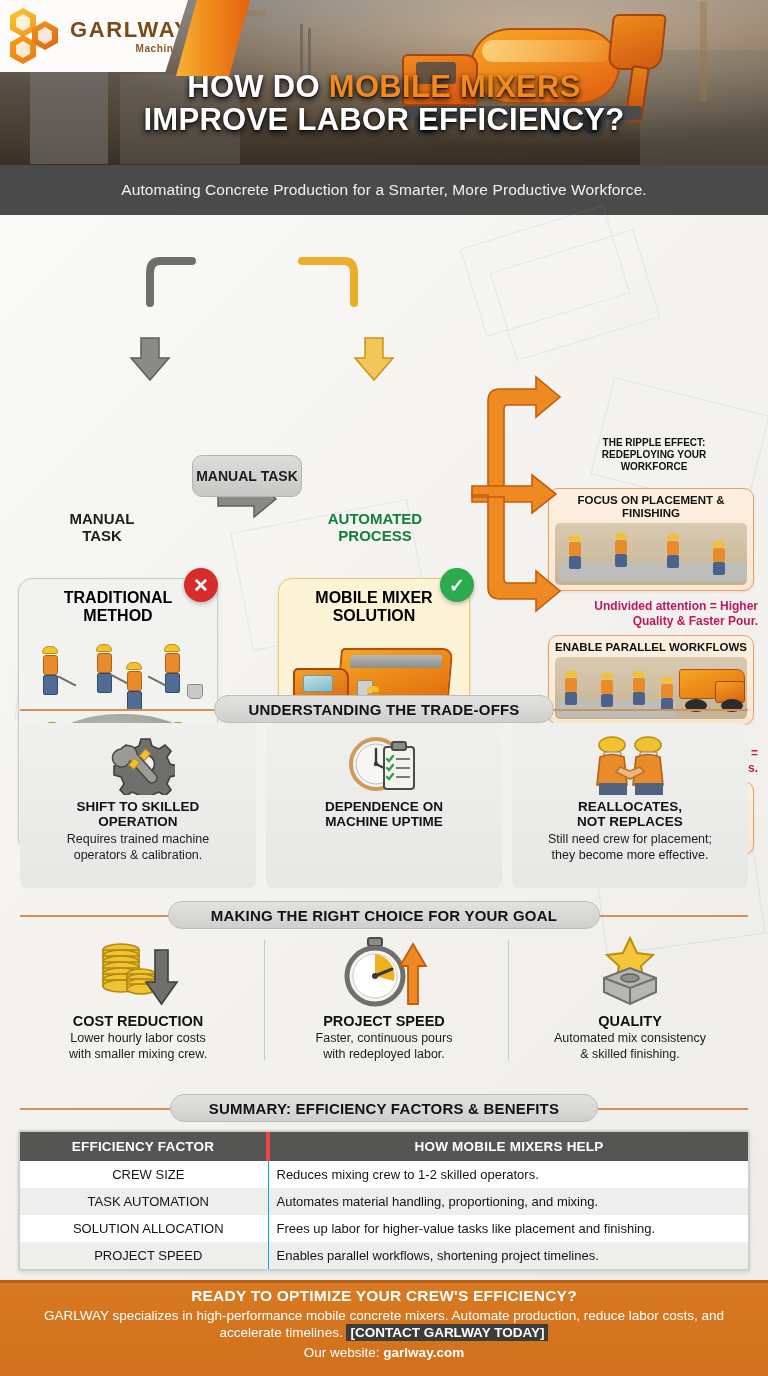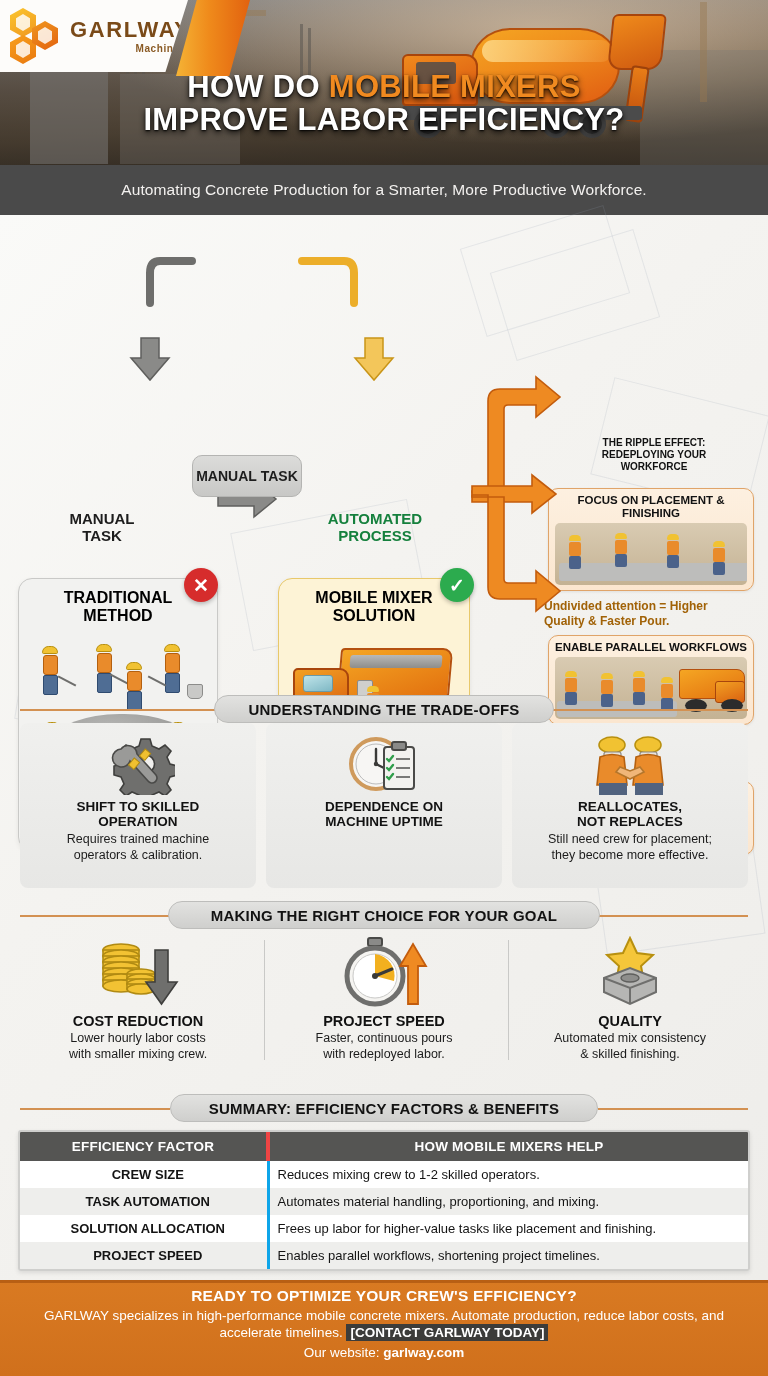--- a/index.html
+++ b/index.html
@@ -149,22 +149,22 @@
   .mt-op .l{width:12px;height:16px;background:#47587a;margin:0 auto;border-radius:2px;}
   .mt-panel{position:absolute;left:70px;top:50px;width:16px;height:20px;background:#cfcfcd;border:1.5px solid #8c8c8a;border-radius:2px;}
 
   
   .ripple-h{position:absolute;left:548px;top:222px;width:212px;text-align:center;
     font-size:10px;font-weight:bold;color:#111;line-height:1.2;}
   .rcard{position:absolute;left:548px;width:206px;border-radius:10px;
     background:linear-gradient(180deg,#fdf0e0,#fbe6cf);border:1.5px solid #e0a469;
     box-shadow:0 1px 3px rgba(0,0,0,.08);padding:5px 6px;text-align:center;}
   .rcard .t{font-size:11.5px;font-weight:bold;color:#121212;line-height:1.14;}
-  .rcap{position:absolute;left:544px;width:214px;text-align:left;
-    font-size:12px;font-weight:bold;color:#a16207;line-height:1.22;}
+  .rcap{position:absolute;left:544px;width:214px;text-align:right;
+    font-size:12px;font-weight:bold;color:#be185d;line-height:1.22;}
   .r-scene{position:relative;width:100%;height:62px;margin-top:3px;border-radius:5px;overflow:hidden;
     background:linear-gradient(180deg,#d9cbb2,#c4b293);}
   .rw{position:absolute;width:16px;}
   .rw .h{width:12px;height:6px;border-radius:6px 6px 2px 2px;background:#f1c232;margin:0 auto;}
   .rw .b{width:12px;height:14px;background:#e98b2b;margin:1px auto 0;border-radius:2px;}
   .rw .l{width:12px;height:13px;background:#4b628a;margin:0 auto;border-radius:2px;}
   .conc{position:absolute;background:#bdbdbb;border-radius:3px;}
 
   
   .sec-line{position:absolute;height:2px;background:#d39152;}
@@ -189,21 +189,21 @@
 
   
   .tbl{position:absolute;left:18px;top:1130px;width:732px;
     border:2px solid #cfcfcd;border-radius:3px;overflow:hidden;
     box-shadow:0 2px 4px rgba(0,0,0,.10);}
   .tbl table{width:100%;border-collapse:collapse;}
   .tbl th{background:#555553;color:#fff;font-size:13.5px;font-weight:bold;
     padding:7px 6px;letter-spacing:.2px;}
   .tbl th:first-child{width:248px;border-right:4px solid #ef4444;}
   .tbl td{padding:6px 8px;font-size:13px;color:#141414;}
-  .tbl td.k{font-weight:bold;text-align:center;border-right:3px solid #0ea5e9;width:248px;padding-left:17px;}
+  .tbl td.k{font-weight:normal;text-align:center;border-right:1px solid #0ea5e9;width:248px;padding-left:17px;}
   .tbl tr.odd td{background:#ffffff;}
   .tbl tr.even td{background:#eeeeec;}
 
   
   .foot{position:absolute;left:0;top:1280px;width:768px;height:96px;
     background:linear-gradient(180deg,#d97a22,#d0701c);color:#fff;text-align:center;
     padding-top:7px;}
   .foot .h{font-size:15.5px;font-weight:bold;letter-spacing:.2px;}
   .foot .p{font-size:13.5px;line-height:1.28;margin-top:2px;padding:0 18px;}
   .foot .cta{background:#3c3c3a;color:#fff;font-weight:bold;padding:1px 4px;}

